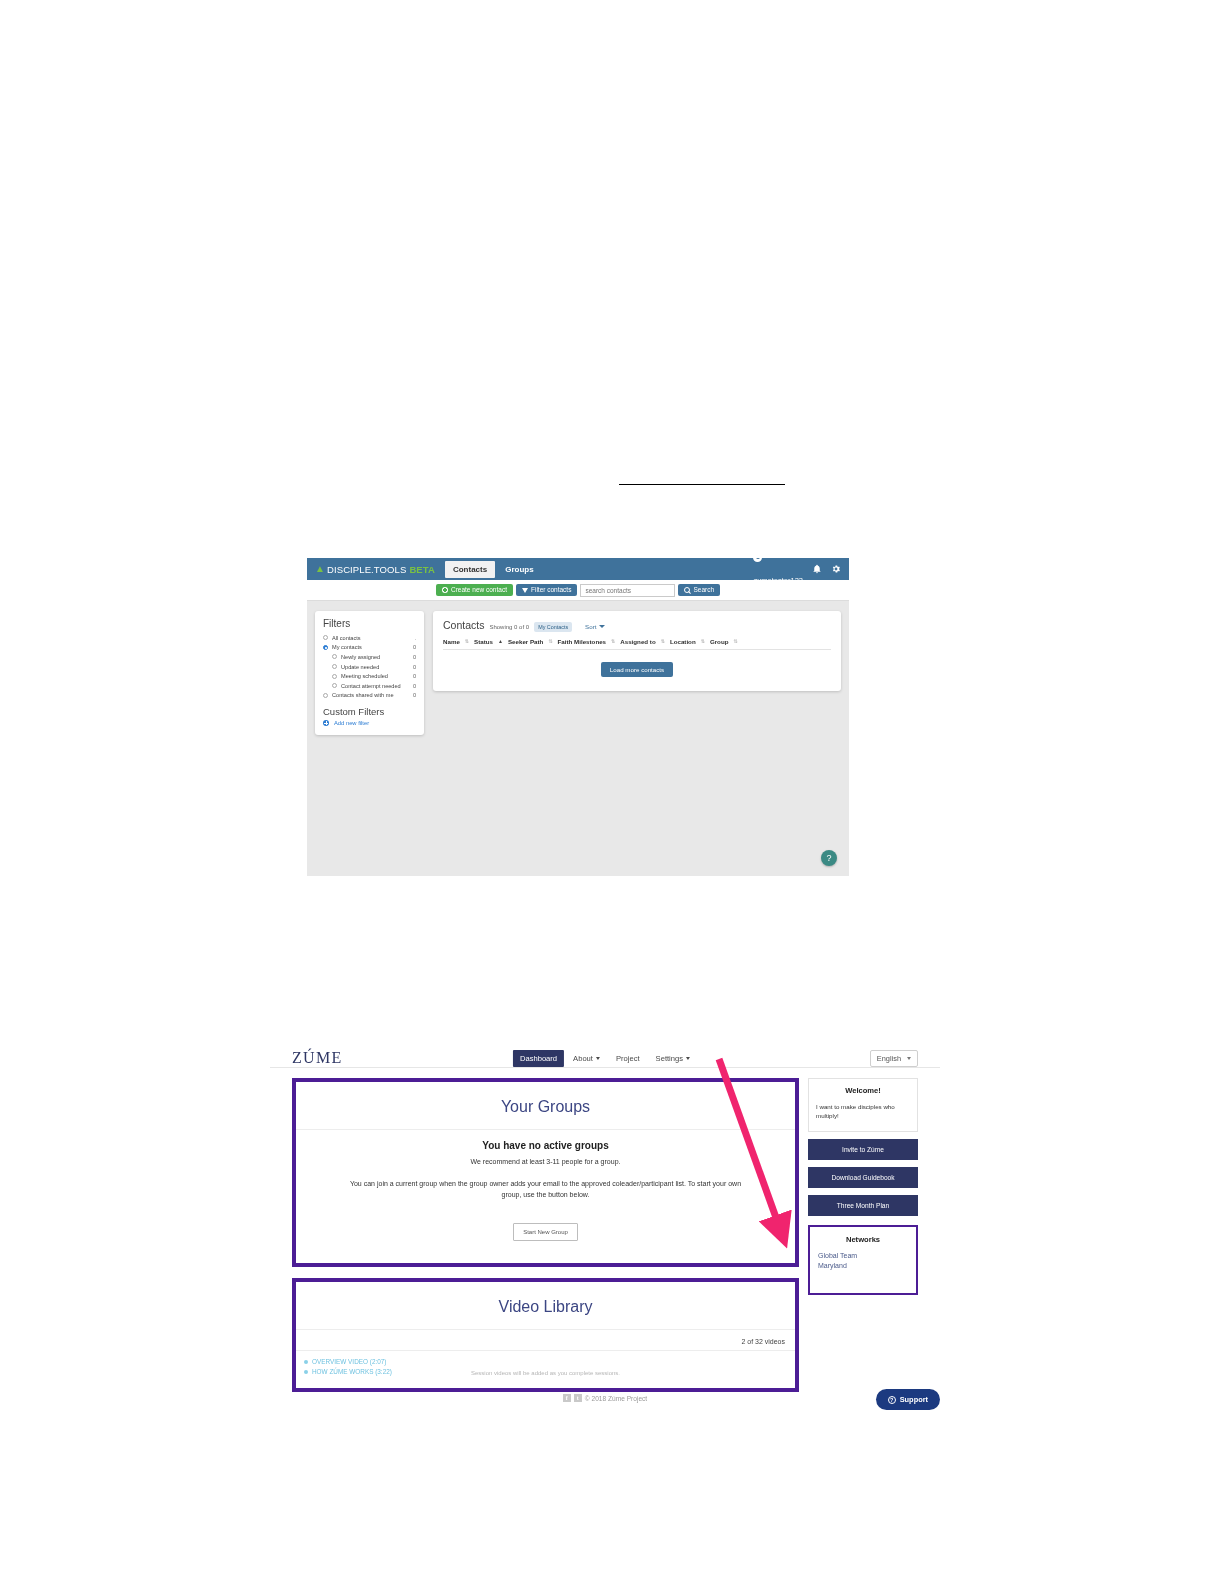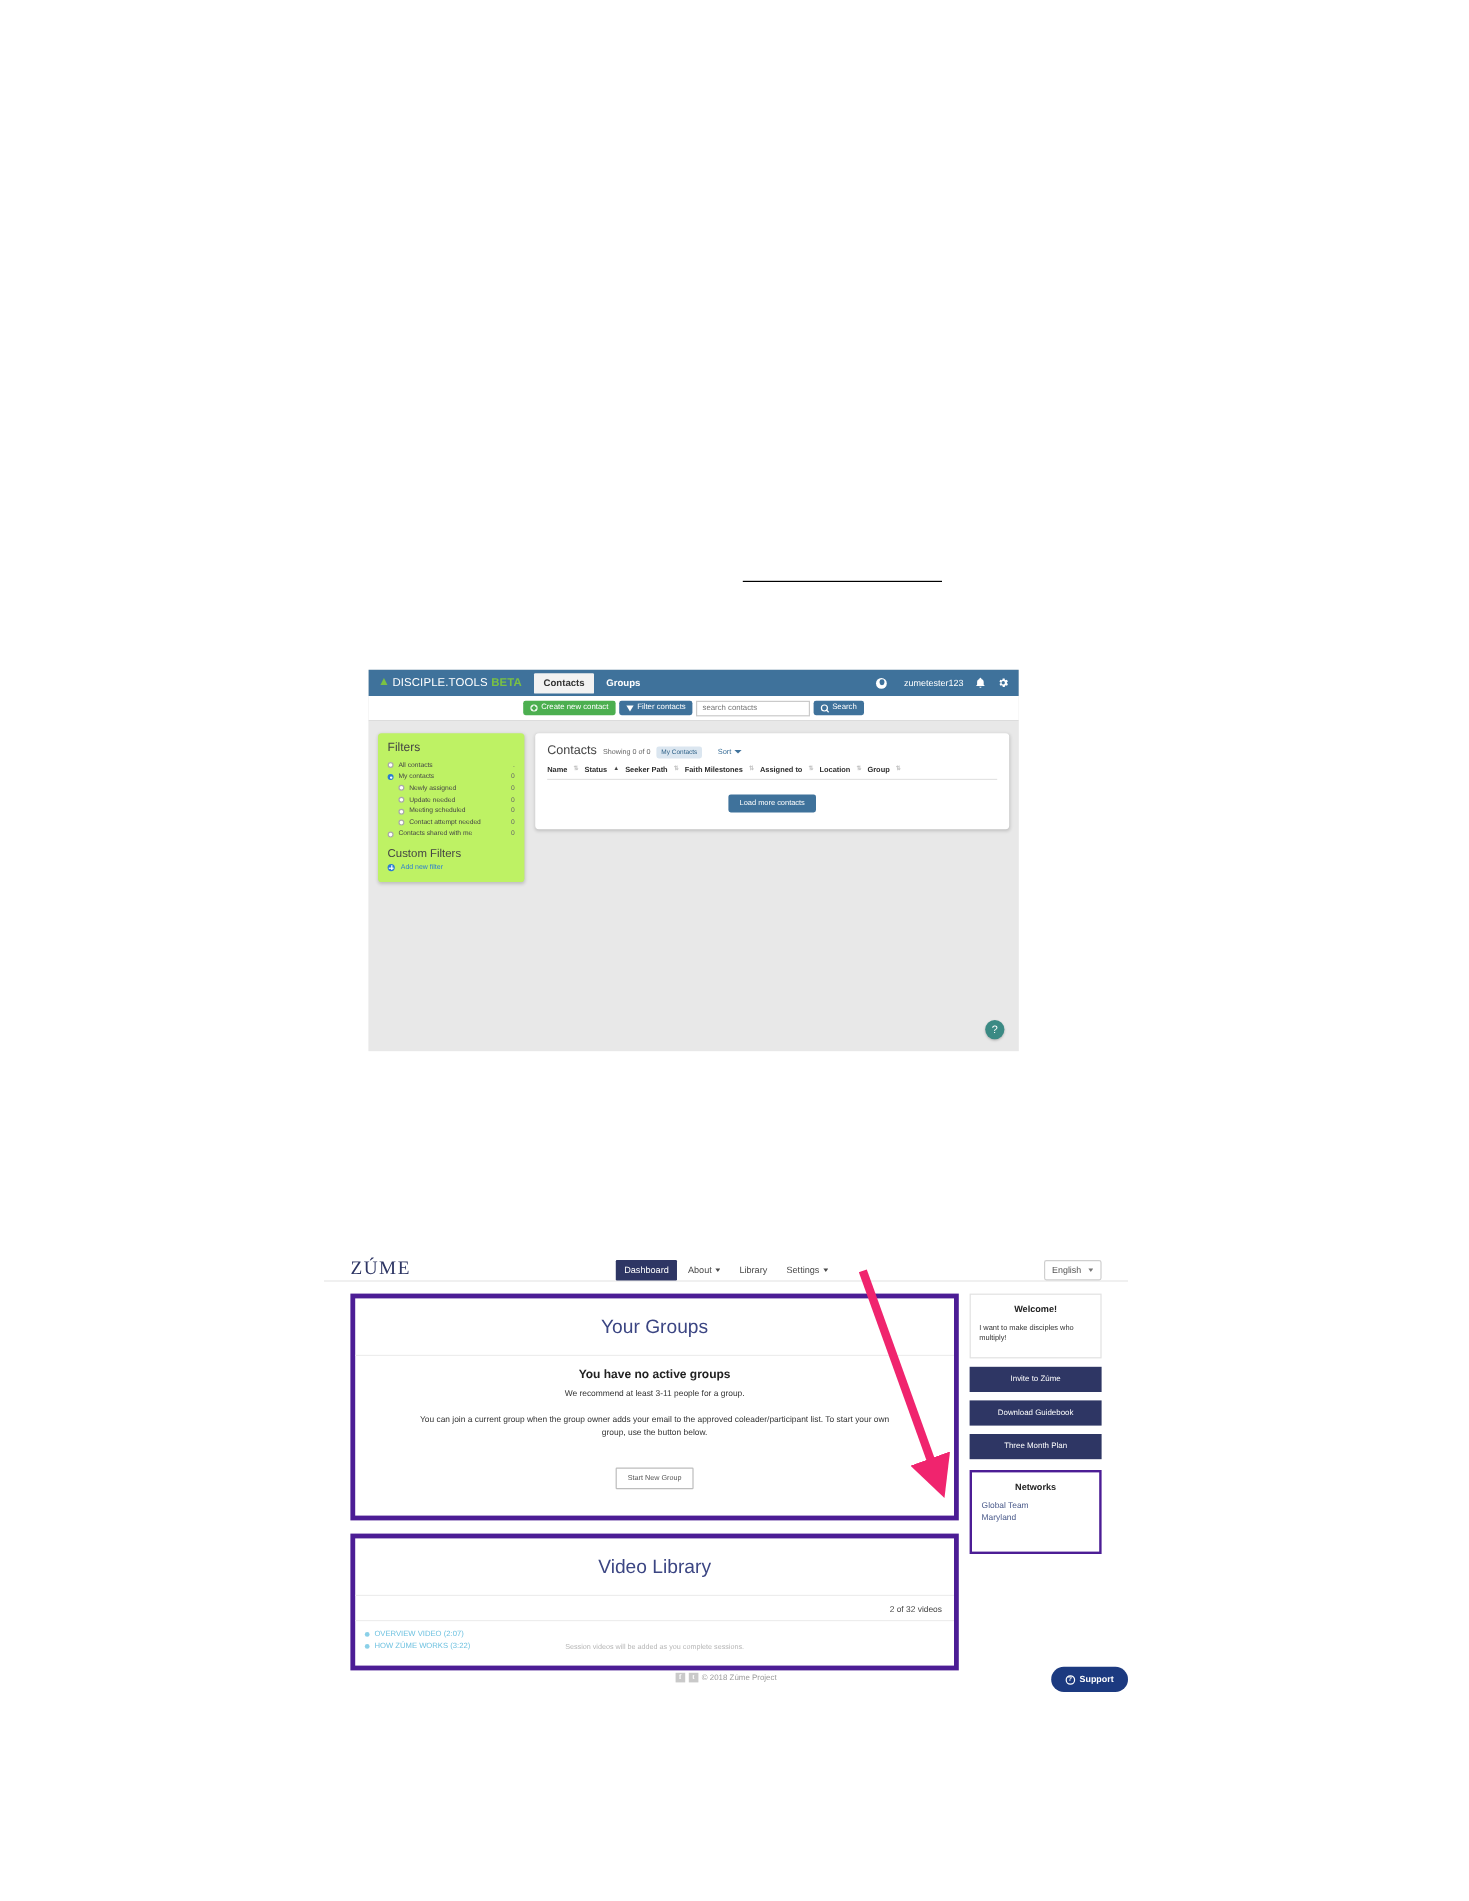--- a/index.html
+++ b/index.html
@@ -32,21 +32,21 @@
   .dt-logo{display:flex;align-items:center;gap:1px;font-size:9.5px;letter-spacing:.1px;}
   .dt-logo .leaf{color:#7ac143;font-size:10px;line-height:1;margin-right:1px;}
   .dt-logo .w1{color:#ffffff;font-weight:400;}
   .dt-logo .w2{color:#7ac143;font-weight:700;margin-left:2px;}
   .dt-nav{display:flex;align-items:center;margin-left:10px;gap:2px;}
   .dt-nav-item{
     font-size:8px;color:#ffffff;padding:4px 8px;border-radius:1px;font-weight:700;
   }
   .dt-nav-item.active{background:#f2f2f2;color:#333;}
   .dt-right{margin-left:auto;display:flex;align-items:center;gap:9px;}
-  .dt-user{display:flex;align-items:center;gap:14px;color:#fff;font-size:7.5px;}
+  .dt-user{display:flex;gap:14px;color:#fff;font-size:7.5px;flex-direction:column;}
   .dt-ico{width:10px;height:10px;display:inline-block;fill:#fff;}
   .dt-avatar{
     width:9px;height:9px;border-radius:50%;background:#fff;position:relative;flex:none;
   }
   .dt-avatar::after{
     content:"";position:absolute;left:2.2px;top:1.5px;width:4.5px;height:4.5px;
     border-radius:50%;background:#3f729b;
   }
 
   .dt-actionbar{
@@ -69,21 +69,21 @@
   .circ{width:6px;height:6px;border-radius:50%;background:#fff;display:inline-block;position:relative;flex:none;}
   .circ::after{content:"";position:absolute;left:2.4px;top:1.2px;width:1.2px;height:3.6px;background:#4caf50;}
   .circ::before{content:"";position:absolute;left:1.2px;top:2.4px;width:3.6px;height:1.2px;background:#4caf50;}
   .funnel{width:0;height:0;border-left:3.2px solid transparent;border-right:3.2px solid transparent;border-top:5px solid #fff;flex:none;}
   .mag{width:6px;height:6px;border:1px solid #fff;border-radius:50%;position:relative;flex:none;box-sizing:border-box;}
   .mag::after{content:"";position:absolute;right:-2px;bottom:-1.2px;width:3px;height:1px;background:#fff;transform:rotate(45deg);}
 
   .dt-body{display:flex;padding:10px 8px 0 8px;gap:9px;height:calc(100% - 42px);box-sizing:border-box;}
 
   .filters-card{
-    width:122px;background:#bef264;border-radius:3px;
+    width:109px;background:#ffffff;border-radius:3px;
     box-shadow:0 1px 3px rgba(0,0,0,.18);
     padding:7px 8px 9px 8px;box-sizing:border-box;height:fit-content;
   }
   .filters-title{font-size:10px;color:#444;font-weight:400;margin-bottom:4px;}
   .frow{display:flex;align-items:center;font-size:5.6px;color:#444;padding:1.8px 0;}
   .frow .lbl{flex:1;}
   .frow .cnt{color:#666;font-size:5.6px;}
   .radio{
     width:5px;height:5px;border-radius:50%;border:1px solid #aaa;background:#fff;
     margin-right:4px;flex:none;box-sizing:border-box;
@@ -355,21 +355,21 @@
     <div class="z-logo">ZÚME</div>
     <div class="z-nav">
       <a class="active">
           <span>Dashboard</span>
         </a>
       <a>
           <span>About</span>
           <span class="cd"></span>
         </a>
       <a>
-          <span>Library</span>
+          <span>Project</span>
         </a>
       <a>
           <span>Settings</span>
           <span class="cd"></span>
         </a>
     </div>
     <div class="z-lang">
       <span>English</span>
       <span class="cd"></span>
     </div>

